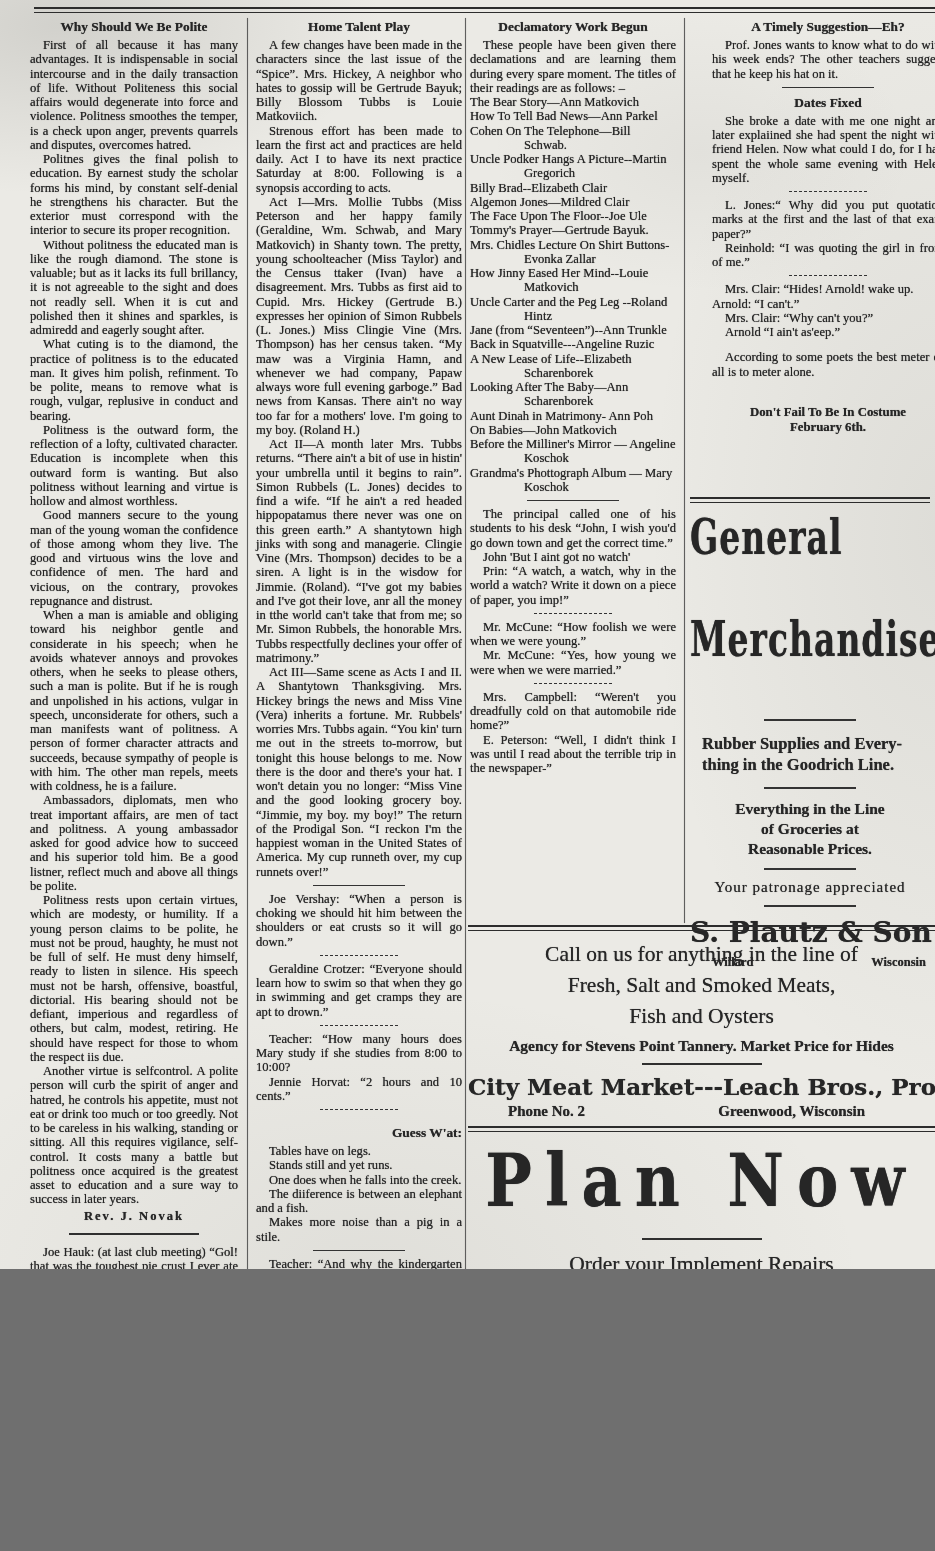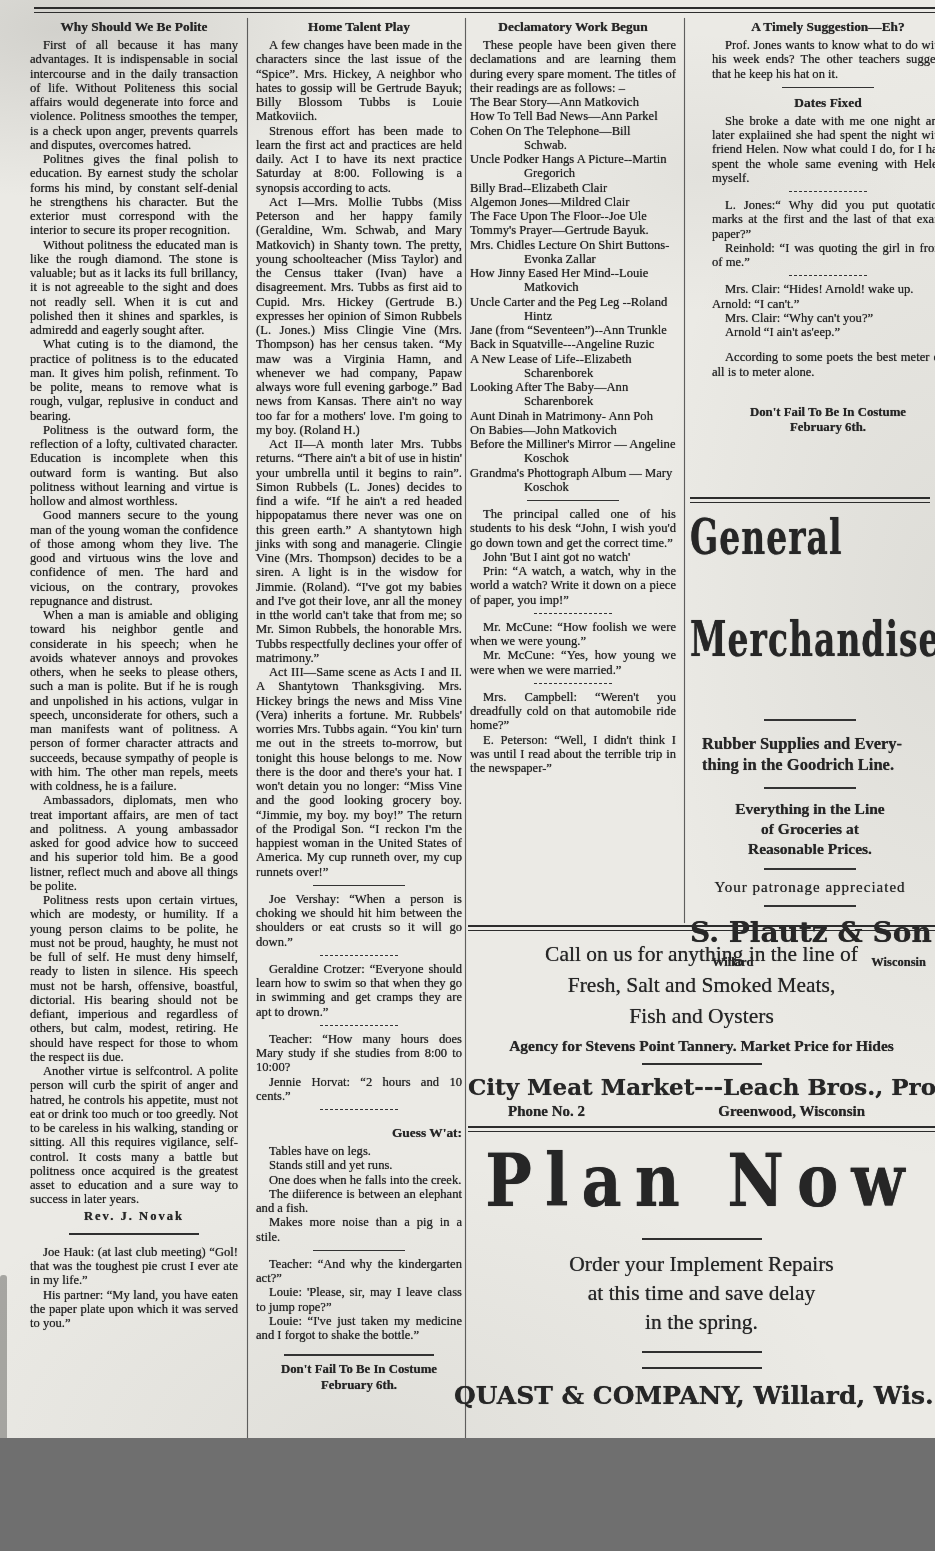--- a/index.html
+++ b/index.html
@@ -1,17 +1,17 @@
 <!DOCTYPE html>
 <html lang="en"><head>
 <meta charset="utf-8">
 <style>
   html,body{margin:0;padding:0;background:#6f6f6f;}
   .page{
-    position:relative;width:935px;height:1438px;overflow:hidden;
+    position:relative;width:935px;height:1269px;overflow:hidden;
     background:
       radial-gradient(ellipse 500px 260px at 6% 2%, rgba(110,110,105,.20), transparent 65%),
       radial-gradient(ellipse 420px 800px at 101% 42%, rgba(125,125,118,.12), transparent 70%),
       radial-gradient(ellipse 700px 420px at 40% 101%, rgba(120,120,112,.10), transparent 70%),
       radial-gradient(ellipse 300px 200px at 75% 12%, rgba(120,120,115,.08), transparent 70%),
       #ebeae5;
     color:#262626;
     font-family:"Liberation Serif","DejaVu Serif",serif;
     text-shadow:0 0 .7px rgba(35,35,35,.8);
   }

